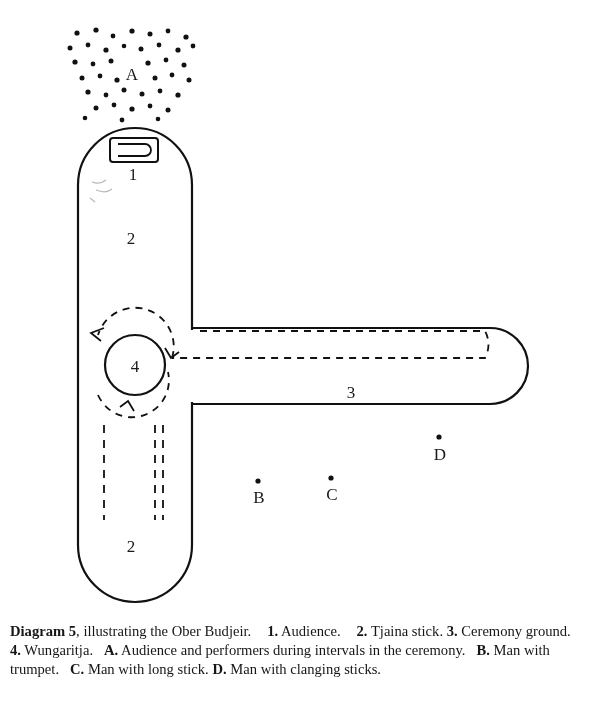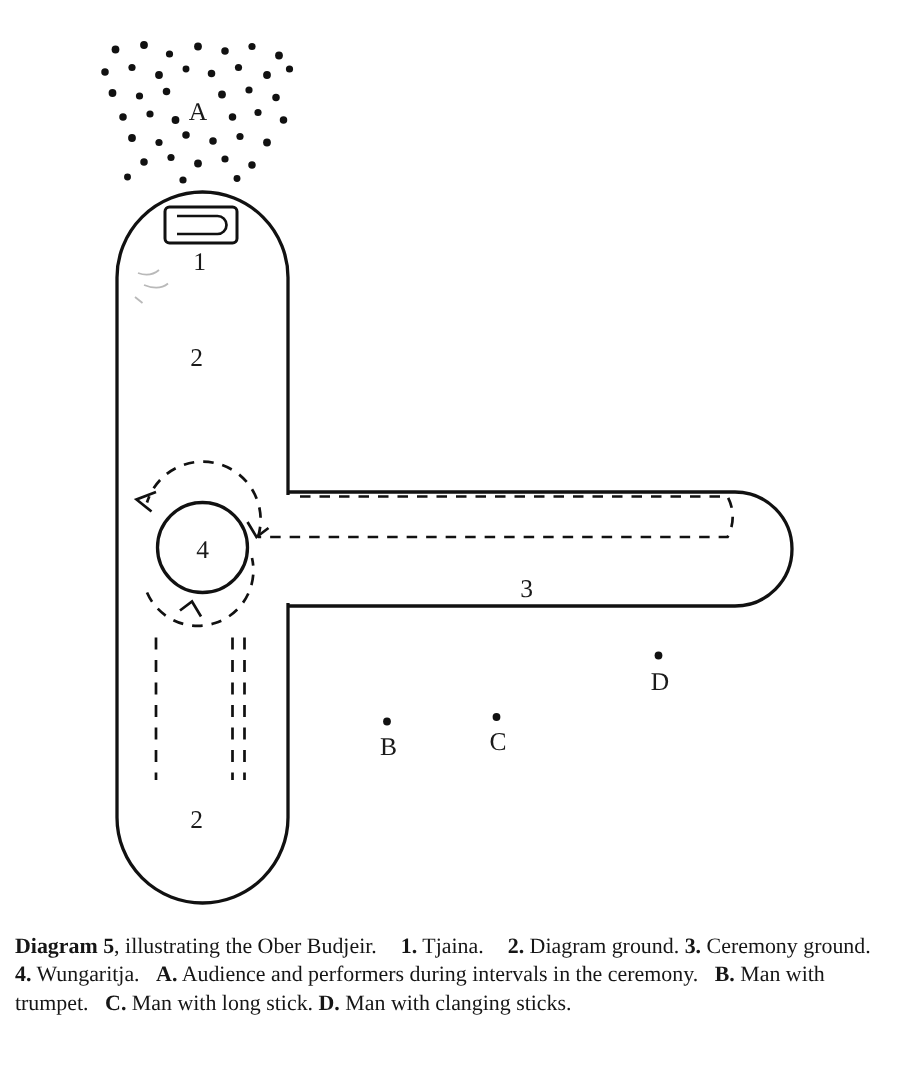--- a/index.html
+++ b/index.html
@@ -166,22 +166,22 @@
     <g>
       <circle cx="258" cy="481" r="2.6" fill="#111111"></circle>
       <text class="point-label" x="259" y="503" text-anchor="middle">B</text>
     </g>
   </svg>
 </div>
 
 <div id="caption">
   <span class="lead">Diagram</span>
   <span class="num">5</span><span>, illustrating the Ober Budjeir.</span><span class="bigsp"></span><span class="num">1.</span>
-  <span>Tjaina.</span><span class="bigsp"></span><span class="num">2.</span>
-  <span>Diagram ground.</span>
+  <span>Audience.</span><span class="bigsp"></span><span class="num">2.</span>
+  <span>Tjaina stick.</span>
   <span class="num">3.</span>
   <span>Ceremony ground.</span><span class="gap"></span><span class="num">4.</span>
   <span>Wungaritja.</span><span class="gap"></span><span class="num">A.</span>
   <span>Audience and performers during intervals in the ceremony.</span><span class="gap"></span><span class="num">B.</span>
   <span>Man with trumpet.</span><span class="gap"></span><span class="num">C.</span>
   <span>Man with long stick.</span>
   <span class="num">D.</span>
   <span>Man with clanging sticks.</span>
 </div>
 

